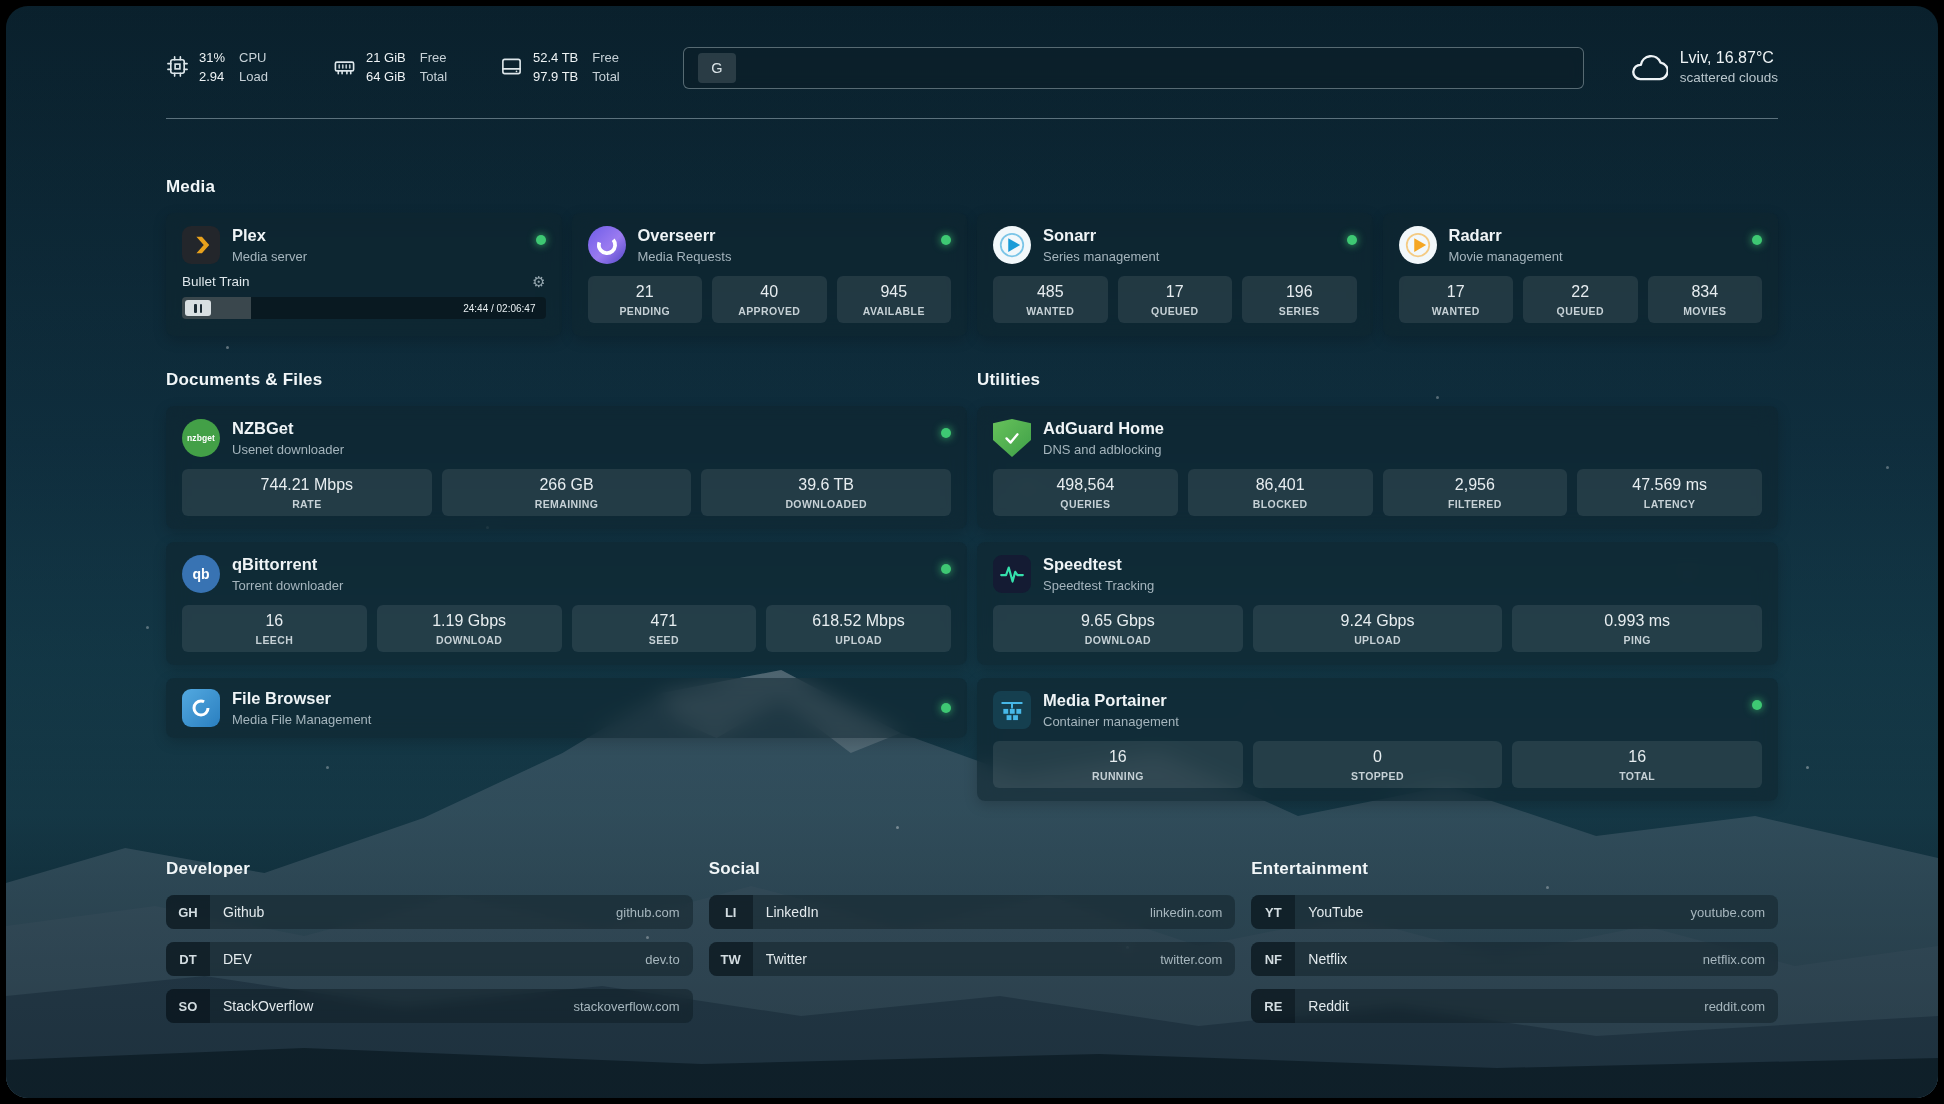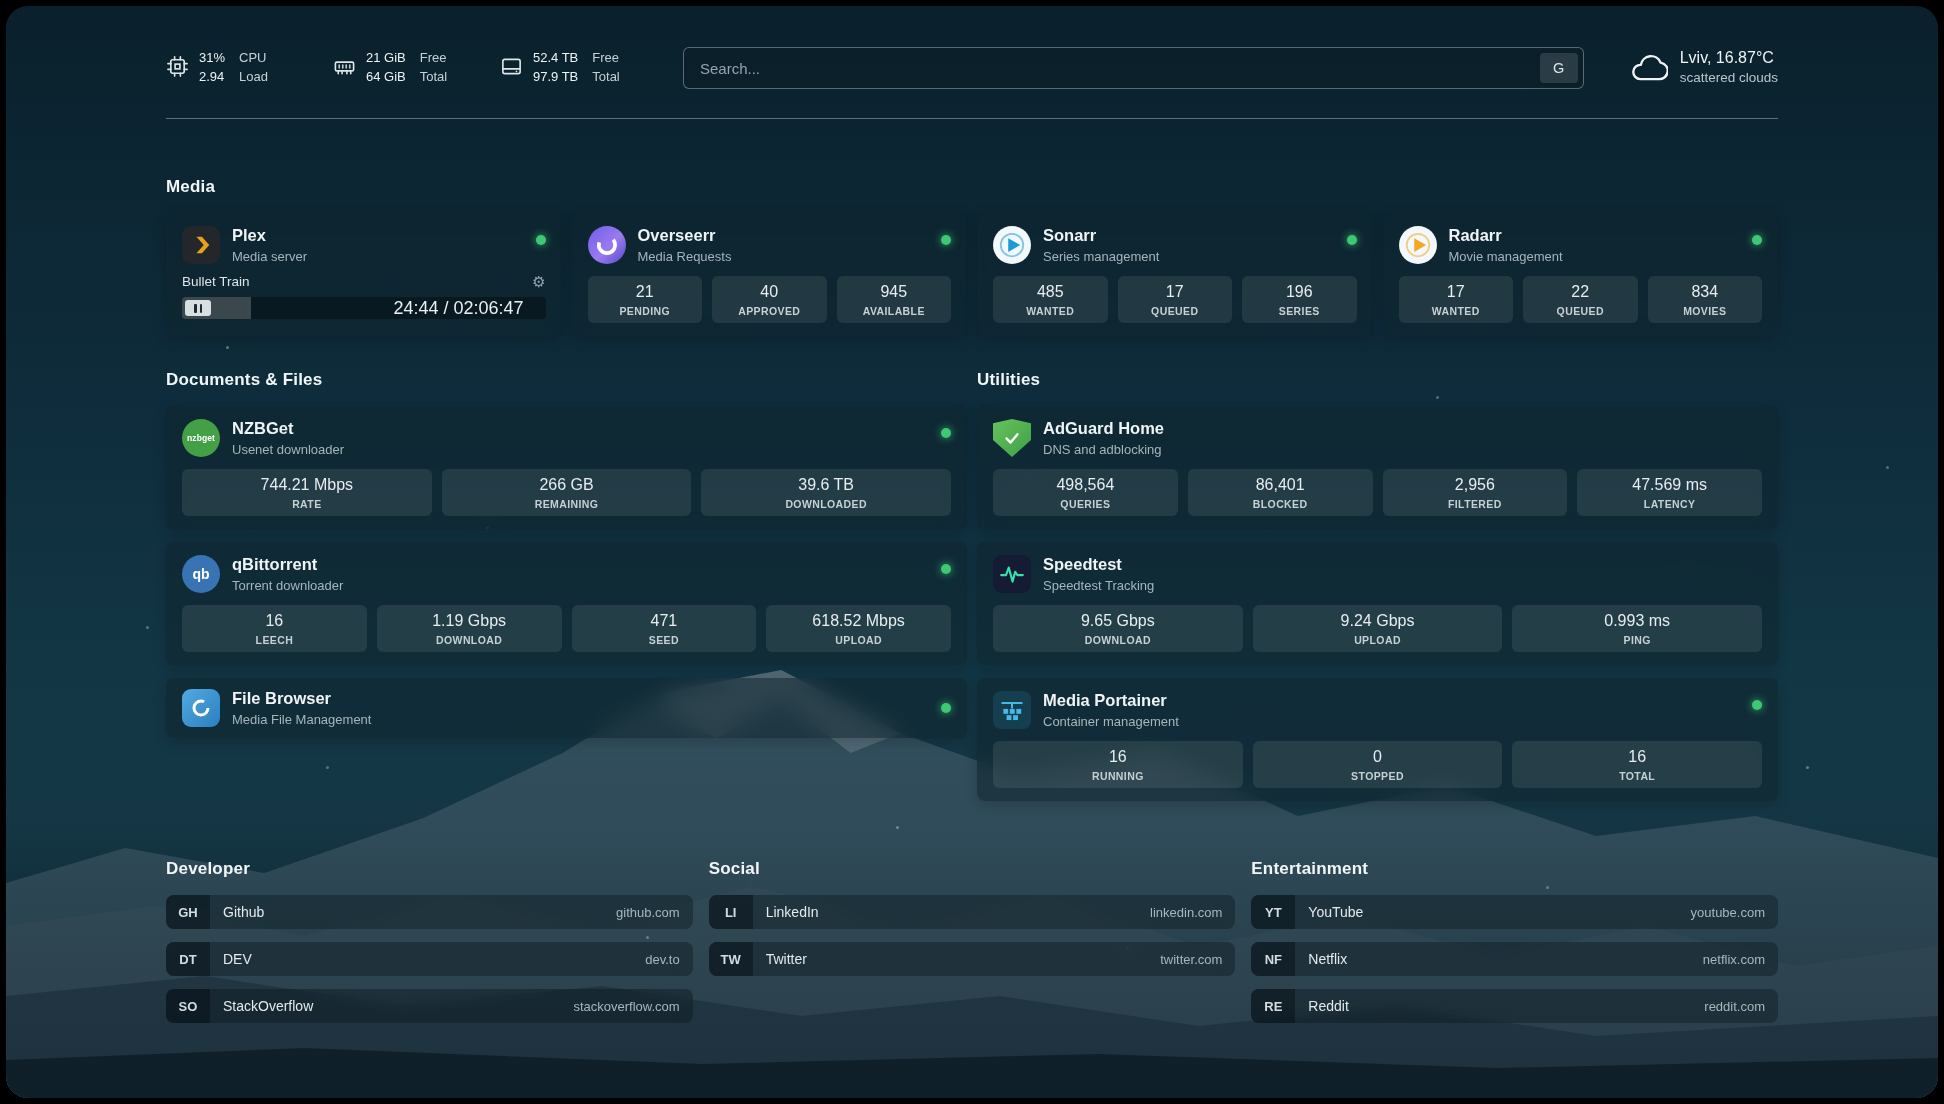--- a/index.html
+++ b/index.html
@@ -62,21 +62,21 @@
   .stat .lab{font-size:10.5px;font-weight:700;color:#c6d1d6;margin-top:4px;letter-spacing:.4px;}
 
   
   .player{margin-top:10px;}
   .player-top{display:flex;align-items:center;justify-content:space-between;font-size:13.5px;color:#dde6ea;}
   .gear{color:#94a6ae;font-size:15px;cursor:pointer;line-height:1;}
   .player-bar{position:relative;margin-top:8px;height:22px;border-radius:4px;background:rgba(0,0,0,.32);display:flex;align-items:center;overflow:hidden;cursor:pointer;}
   .player-fill{position:absolute;left:0;top:0;bottom:0;background:rgba(255,255,255,.20);}
   .pause{position:relative;z-index:1;width:26px;height:16px;margin-left:3px;border-radius:3px;background:rgba(234,240,243,.9);display:flex;align-items:center;justify-content:center;gap:3px;cursor:pointer;flex:none;}
   .pause i{width:2.5px;height:9px;background:#1a2a33;border-radius:1px;}
-  .time{position:relative;z-index:1;margin-left:auto;padding-right:22px;font-size:18px;color:#e9eff2;white-space:nowrap;}
+  .time{position:relative;z-index:1;margin-left:auto;padding-right:10px;font-size:10px;color:#e9eff2;white-space:nowrap;}
 
   
   .icon{width:38px;height:38px;border-radius:9px;display:flex;align-items:center;justify-content:center;flex:none;position:relative;overflow:hidden;}
   .icon svg{display:block;}
   .icon-plex{background:#23262b;}
   .icon-overseerr{border-radius:50%;background:linear-gradient(135deg,#6d5ce8 0%,#9b7bf0 55%,#5448c8 100%);}
   .icon-sonarr,.icon-radarr{border-radius:50%;background:#f2f8fb;}
   .icon-nzbget{border-radius:50%;background:#43a047;color:#fff;font-size:8.5px;font-weight:700;letter-spacing:.1px;}
   .icon-qb{border-radius:50%;background:#3873b3;color:#fff;font-size:14px;font-weight:700;}
   .icon-fb{background:linear-gradient(135deg,#53a9e0,#2a7fc0);}
@@ -177,21 +177,20 @@
               </div>
             </div>
             <div class="res-bar">
                 <i style="width: 46%;"></i>
               </div>
           </div>
         </div>
       </div>
 
       <div class="searchbar">
-        <input type="text" placeholder="Search..." style="">
         <button class="g-btn">G</button>
       </div>
 
       <div class="weather">
         <svg viewBox="0 0 24 24" fill="none" stroke="currentColor" stroke-width="1.5" stroke-linejoin="round">
           <path d="M6.5 19a4.5 4.5 0 1 1 .36-8.99A6.5 6.5 0 0 1 19.3 8.6 4.3 4.3 0 0 1 17.8 19z"></path>
         </svg>
         <div>
           <div class="loc">Lviv, 16.87°C</div>
           <div class="cond">scattered clouds</div>

